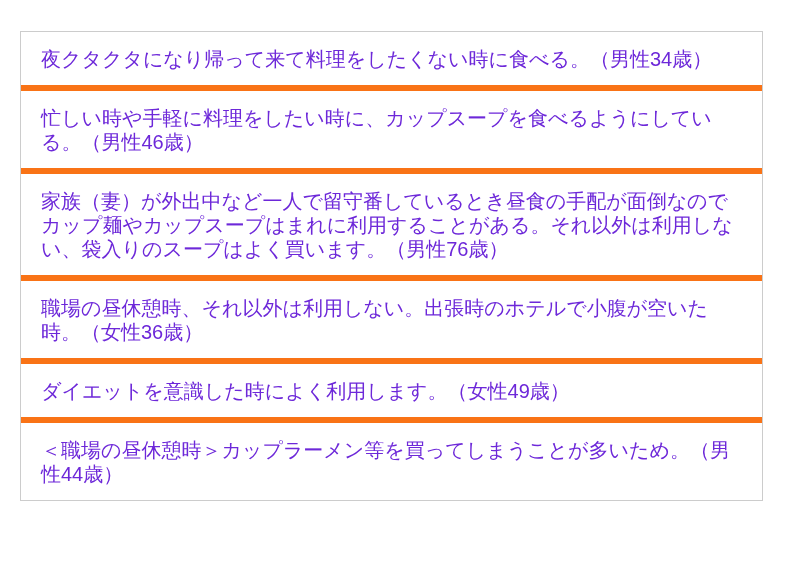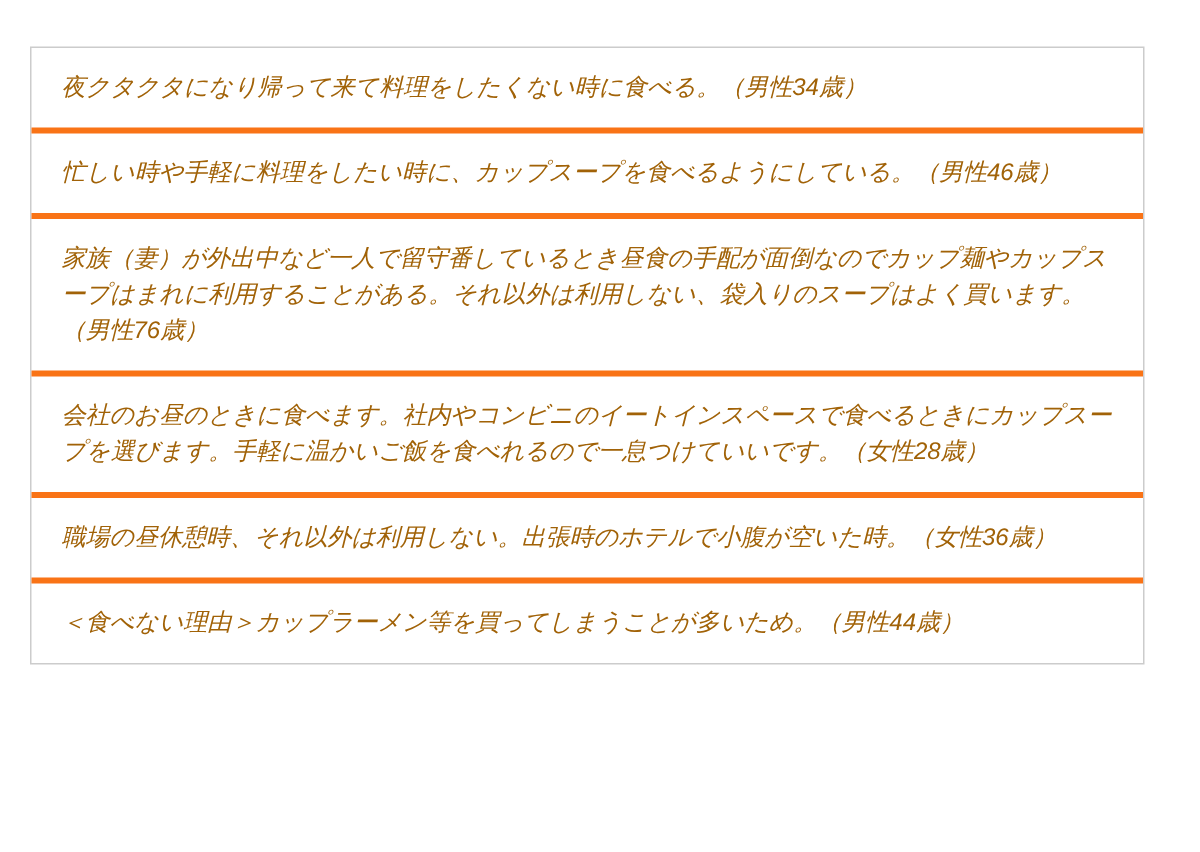--- a/index.html
+++ b/index.html
@@ -15,52 +15,51 @@
     position: absolute;
     left: 20px;
     top: 31px;
     width: 743px;
     box-sizing: border-box;
     border: 1px solid #cccccc;
     background: #ffffff;
   }
   .survey-row {
     box-sizing: border-box;
-    border-top: 4px solid #f97316;
+    border-top: 6px solid #f97316;
     padding: 14.5px 20px;
   }
   .survey-row:first-child {
     border-top: none;
   }
   .response-text {
     display: block;
-    font-size: 16px;
+    font-size: 20px;
     line-height: 24px;
-    color: #a16207;
+    color: #6d28d9;
     letter-spacing: 0;
     word-break: break-all;
     overflow-wrap: anywhere;
-    font-style: italic;
   }
 </style>
 </head>
 <body>
 
 <div class="survey-table">
   <div class="survey-row">
     <span class="response-text">夜クタクタになり帰って来て料理をしたくない時に食べる。（男性34歳）</span>
   </div>
   <div class="survey-row">
     <span class="response-text">忙しい時や手軽に料理をしたい時に、カップスープを食べるようにしている。（男性46歳）</span>
   </div>
   <div class="survey-row">
     <span class="response-text">家族（妻）が外出中など一人で留守番しているとき昼食の手配が面倒なのでカップ麺やカップスープはまれに利用することがある。それ以外は利用しない、袋入りのスープはよく買います。（男性76歳）</span>
   </div>
   <div class="survey-row">
-    <span class="response-text">会社のお昼のときに食べます。社内やコンビニのイートインスペースで食べるときにカップスープを選びます。手軽に温かいご飯を食べれるので一息つけていいです。（女性28歳）</span>
-  </div>
-  <div class="survey-row">
     <span class="response-text">職場の昼休憩時、それ以外は利用しない。出張時のホテルで小腹が空いた時。（女性36歳）</span>
   </div>
   <div class="survey-row">
-    <span class="response-text">＜食べない理由＞カップラーメン等を買ってしまうことが多いため。（男性44歳）</span>
+    <span class="response-text">ダイエットを意識した時によく利用します。（女性49歳）</span>
+  </div>
+  <div class="survey-row">
+    <span class="response-text">＜職場の昼休憩時＞カップラーメン等を買ってしまうことが多いため。（男性44歳）</span>
   </div>
 </div>
 
 </body></html>

